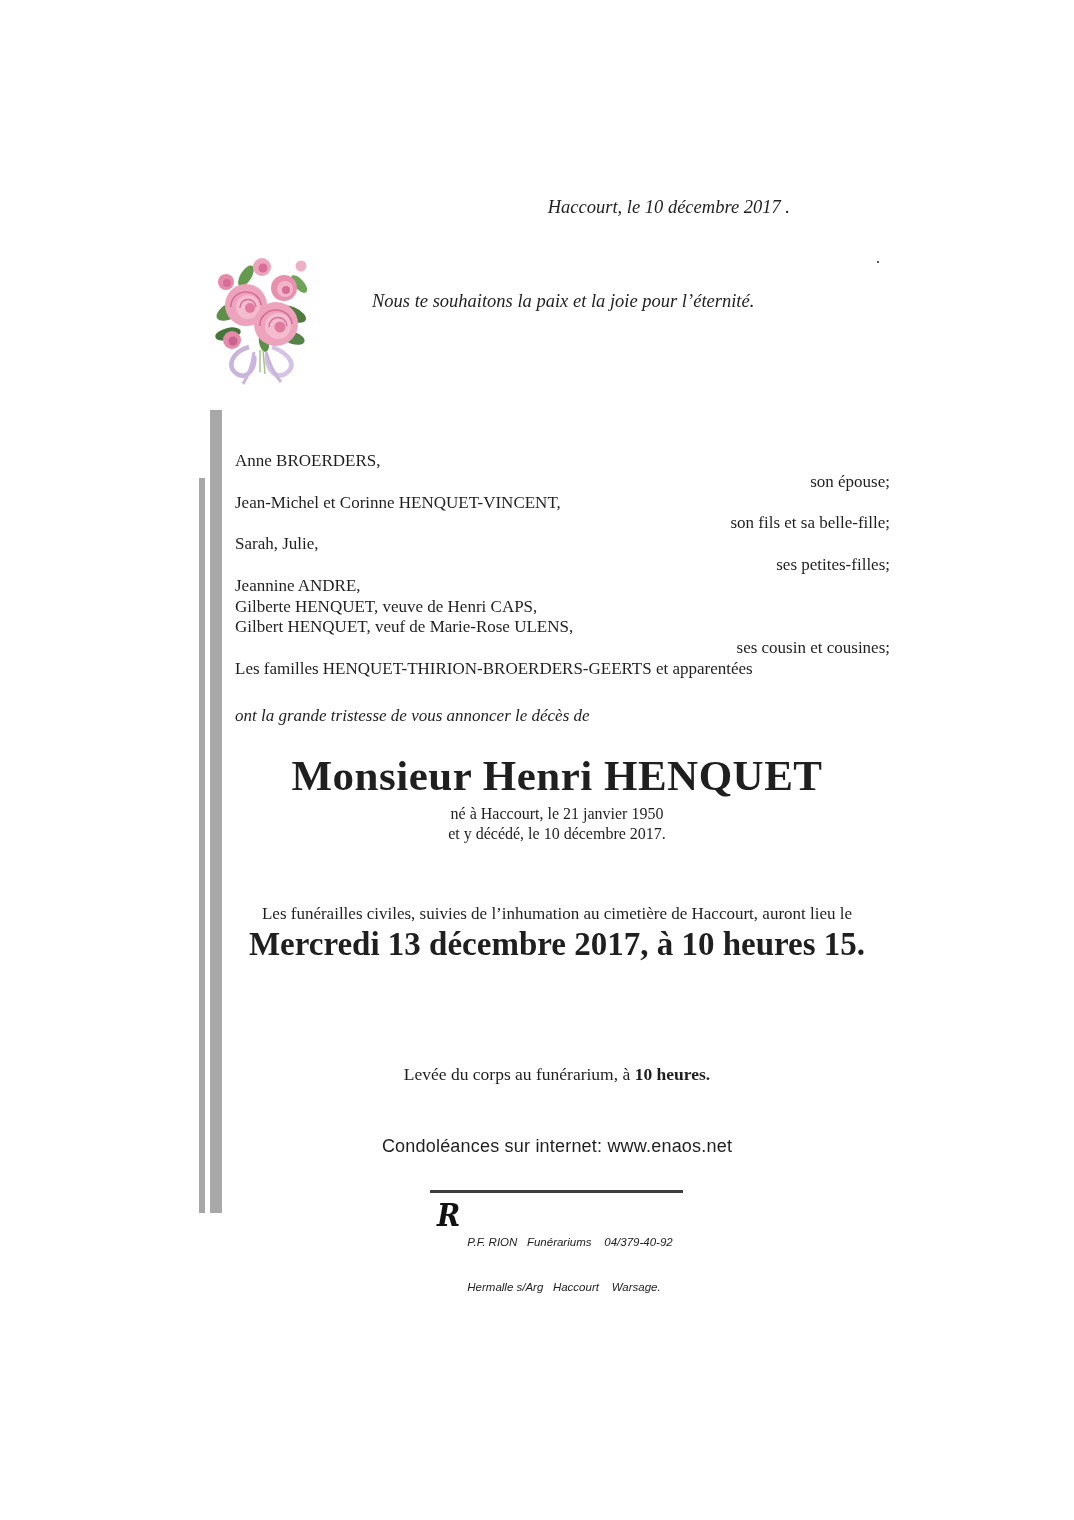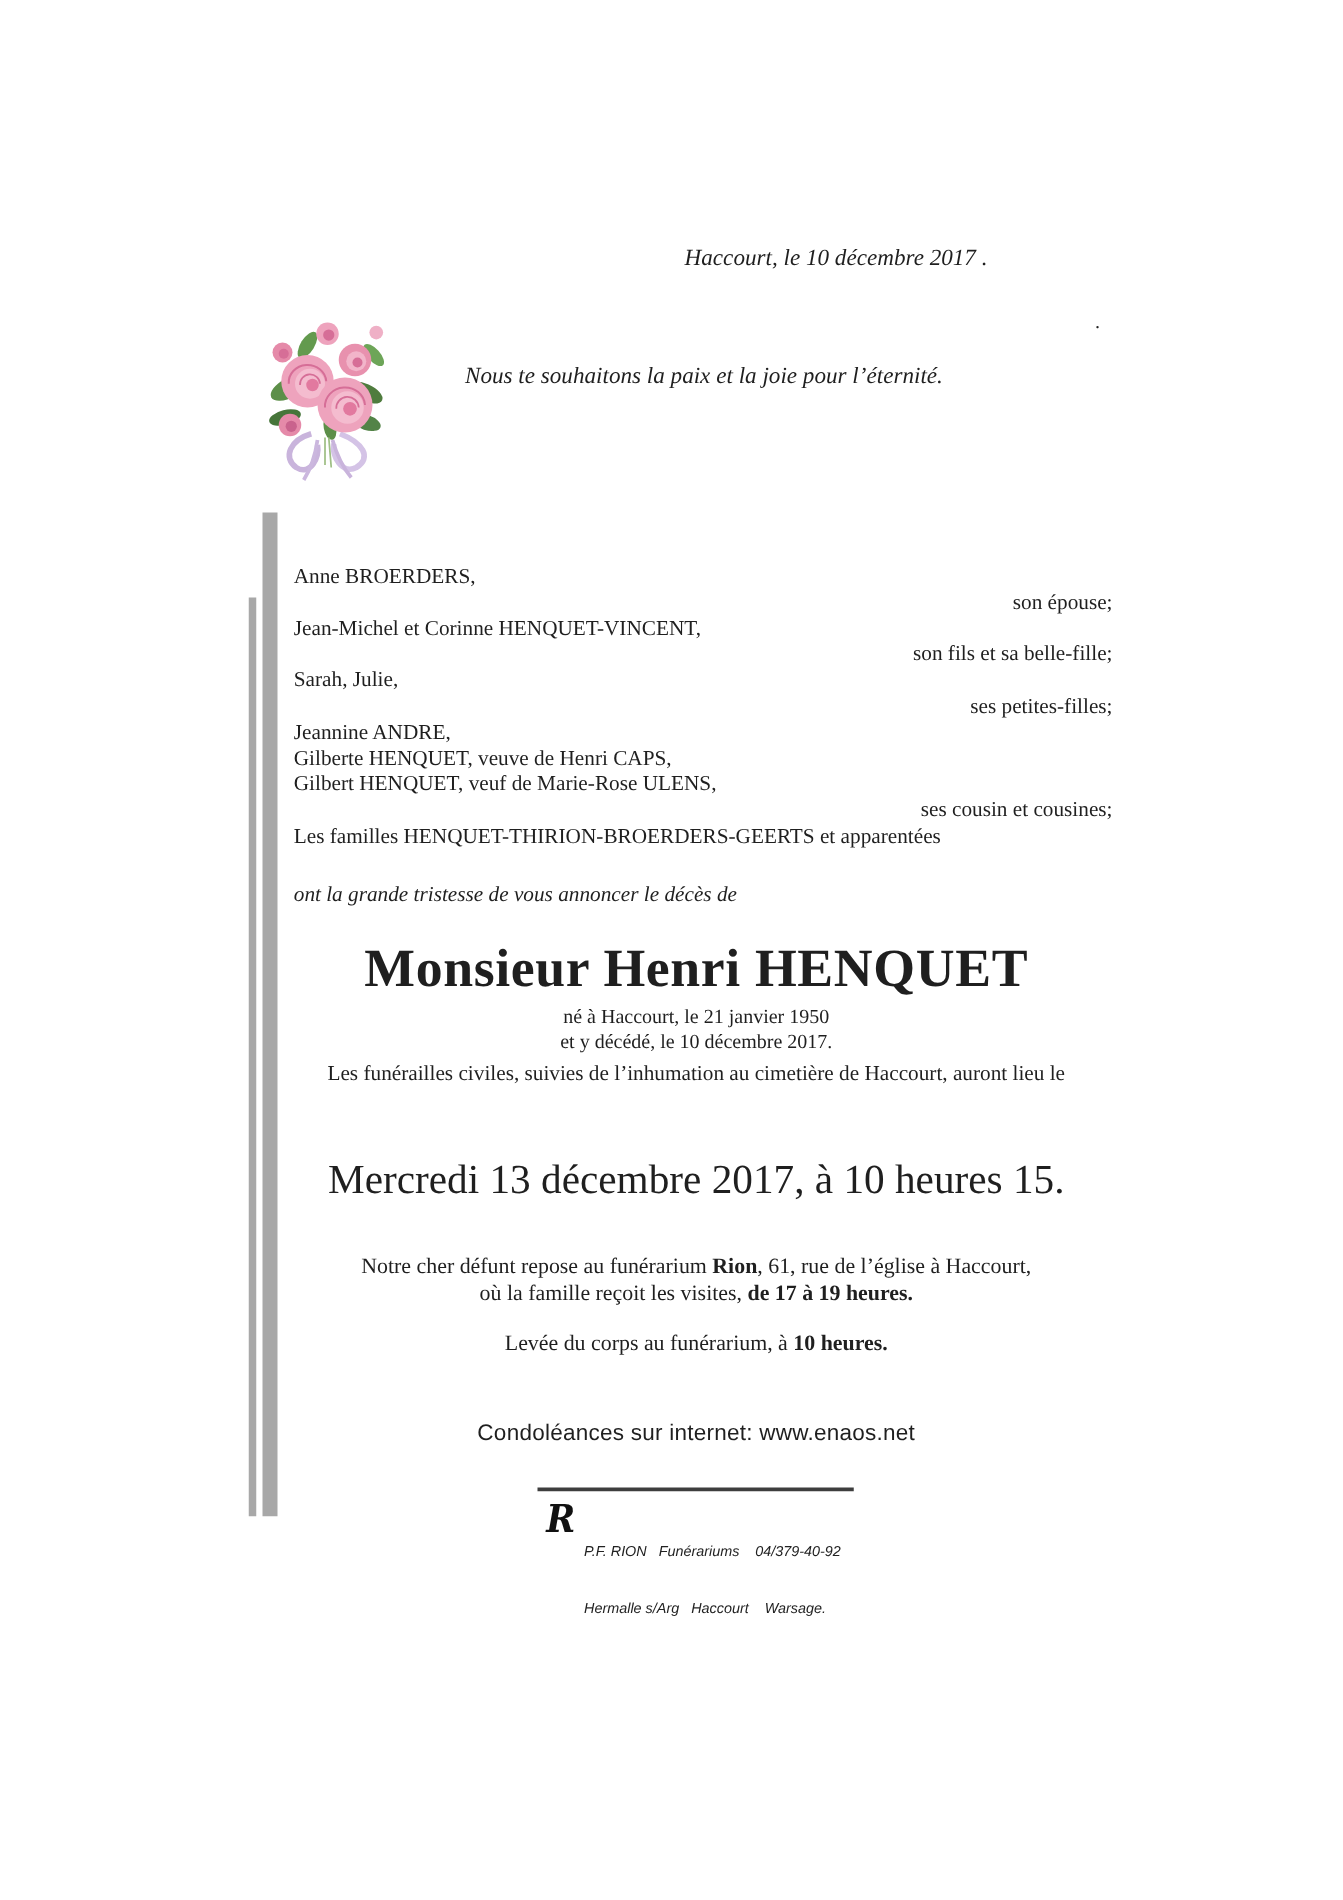--- a/index.html
+++ b/index.html
@@ -86,27 +86,27 @@
     font-weight: bold;
     letter-spacing: 0.5px;
     line-height: 48px;
   }
   .bio {
     top: 804px;
     font-size: 16px;
     line-height: 20px;
   }
   .ceremony-intro {
-    top: 849px;
+    top: 904px;
     font-size: 17px;
   }
   .ceremony-datetime {
     top: 924px;
     font-size: 33px;
-    font-weight: normal;
+    font-weight: bold;
     line-height: 40px;
   }
   .visitation {
     top: 1001px;
     font-size: 17.5px;
     line-height: 22px;
   }
   .levee {
     top: 1064px;
     font-size: 17.5px;
@@ -228,24 +228,20 @@
 
   <div class="centered deceased-title">Monsieur Henri HENQUET</div>
   <div class="centered bio">
     <div>né à Haccourt, le 21 janvier 1950</div>
     <div>et y décédé, le 10 décembre 2017.</div>
   </div>
 
   <div class="centered ceremony-intro">Les funérailles civiles, suivies de l’inhumation au cimetière de Haccourt, auront lieu le</div>
   <div class="centered ceremony-datetime">Mercredi 13 décembre 2017, à 10 heures 15.</div>
 
-  <div class="centered visitation">
-    <div><span>Notre cher défunt repose au funérarium </span><b>Rion</b><span>, 61, rue de l’église à Haccourt,</span></div>
-    <div><span>où la famille reçoit les visites, </span><b>de 17 à 19 heures.</b></div>
-  </div>
 
   <div class="centered levee"><span>Levée du corps au funérarium, à </span><b>10 heures.</b></div>
 
   <div class="centered condolences">Condoléances sur internet: www.enaos.net</div>
 
   <div class="footer-rule"></div>
   <div class="footer">
     <div class="footer-logo">R</div>
     <div class="footer-text">
       <div>P.F. RION   Funérariums    04/379-40-92</div>

